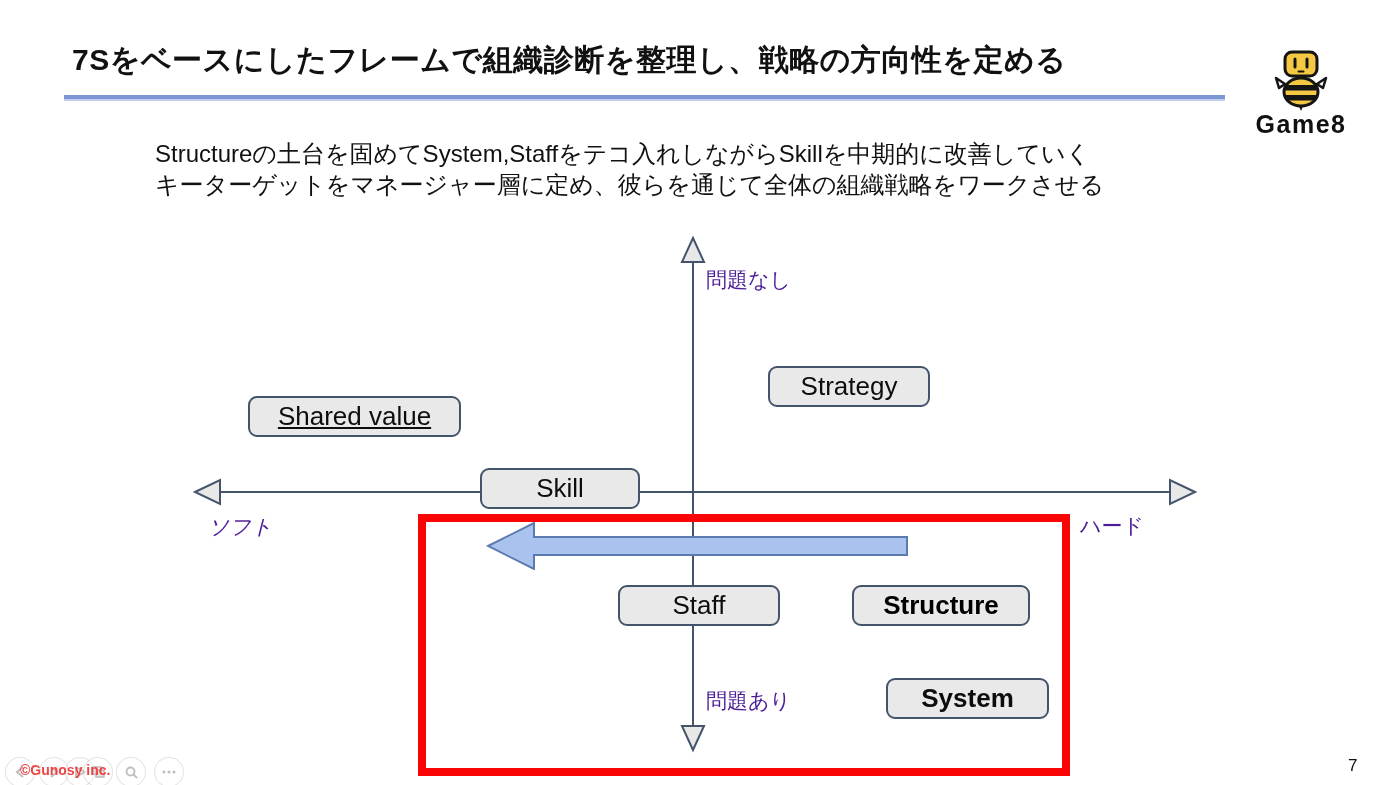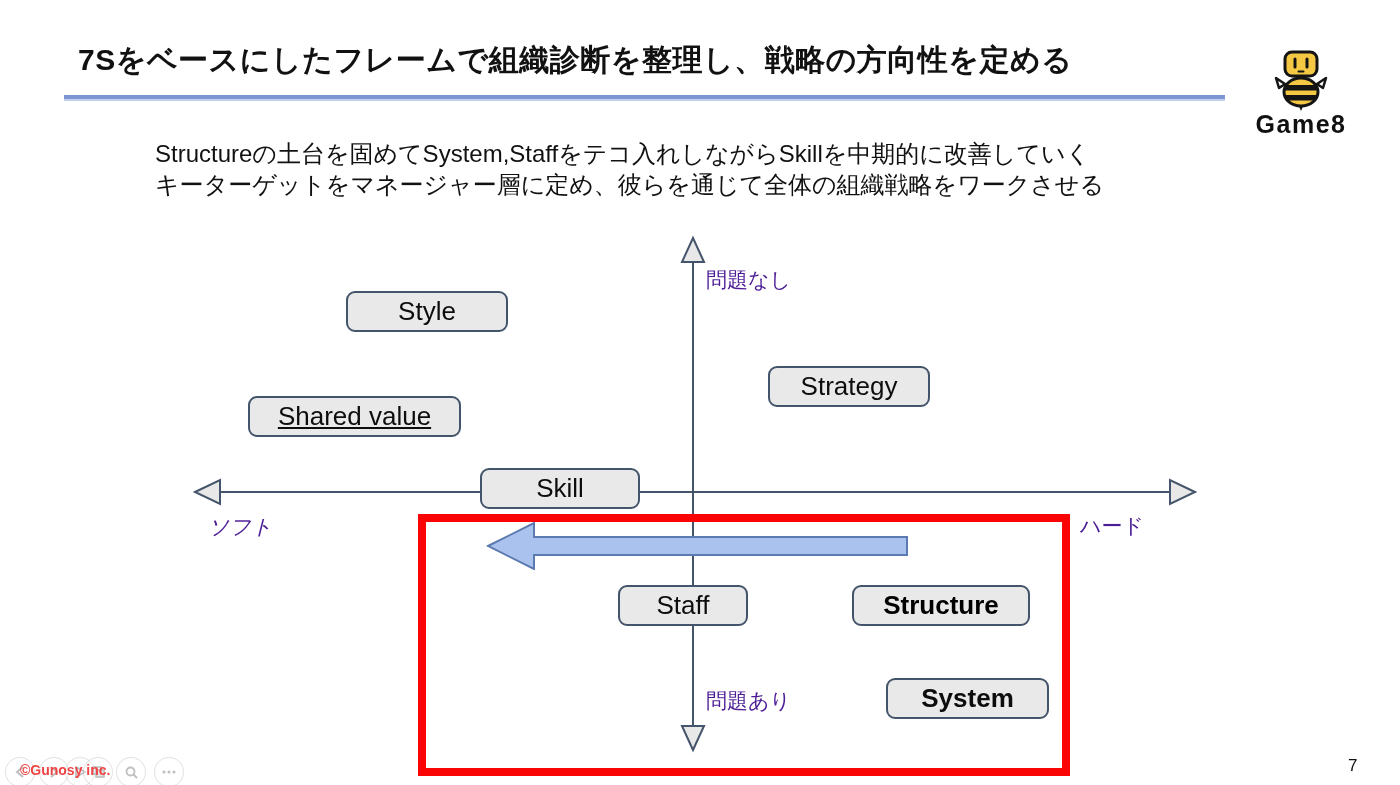--- a/index.html
+++ b/index.html
@@ -3,21 +3,21 @@
 <meta charset="utf-8">
 <style>
   html,body { margin:0; padding:0; background:#fff; }
   .slide {
     position:relative; width:1400px; height:785px; background:#ffffff;
     font-family:"Liberation Sans","DejaVu Sans",sans-serif; overflow:hidden;
   }
 
   
   .title {
-    position:absolute; left:78px; top:40px;
+    position:absolute; left:72px; top:40px;
     font-size:30px; font-weight:bold; color:#111; letter-spacing:0.5px;
     white-space:nowrap;
   }
   .accent-bar {
     position:absolute; left:64px; top:95px; width:1161px; height:6px;
     background:linear-gradient(to bottom,#7E95D4 0,#7E95D4 4px,#C2CFED 4px,#C2CFED 6px);
   }
 
   
   .logo { position:absolute; left:1240px; top:50px; width:122px; text-align:center; }
@@ -111,25 +111,24 @@
   <div class="axis-label" id="lbl-bottom">問題あり</div>
   <div class="axis-label" id="lbl-left">ソフト</div>
   <div class="axis-label" id="lbl-right">ハード</div>
 
   <div class="red-rect"></div>
 
   <svg class="blue-arrow-svg" width="424" height="48" viewBox="0 0 424 48">
     <polygon points="2,24 48,1 48,15 421,15 421,33 48,33 48,47" fill="#AAC3EE" stroke="#5B7BB0" stroke-width="2" stroke-linejoin="miter"></polygon>
   </svg>
 
-  <div class="sbox" style="left:346px; top:291px; width:162px; height:41px;">Style</div>
   <div class="sbox" style="left:768px; top:366px; width:162px; height:41px;">Strategy</div>
   <div class="sbox" style="left:248px; top:396px; width:213px; height:41px;text-decoration:underline;">Shared value</div>
   <div class="sbox" style="left:480px; top:468px; width:160px; height:41px;">Skill</div>
-  <div class="sbox" style="left:618px; top:585px; width:130px; height:41px;">Staff</div>
+  <div class="sbox" style="left:618px; top:585px; width:162px; height:41px;">Staff</div>
   <div class="sbox structure-box" style="left:852px; top:585px; width:178px; height:41px;">Structure</div>
   <div class="sbox" style="left:886px; top:678px; width:163px; height:41px;font-weight:bold;">System</div>
 
   <div class="ctrl" style="left:5px;  top:757px;">
     <span>
       <svg width="10" height="12" viewBox="0 0 10 12">
           <polyline points="8,1 2,6 8,11" fill="none" stroke="#8a8a8a" stroke-width="2"></polyline>
         </svg>
     </span>
   </div>

